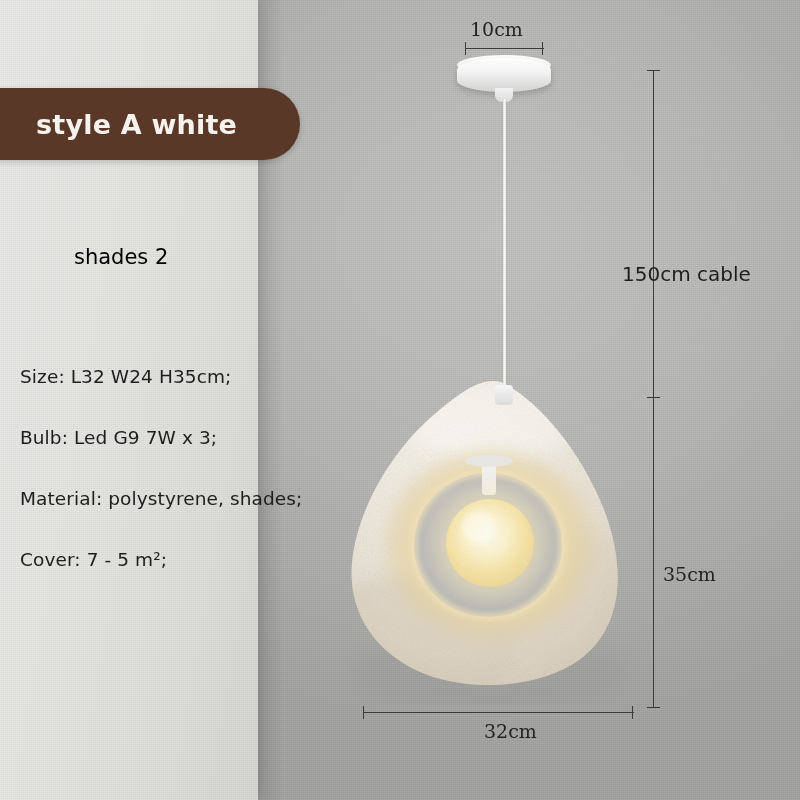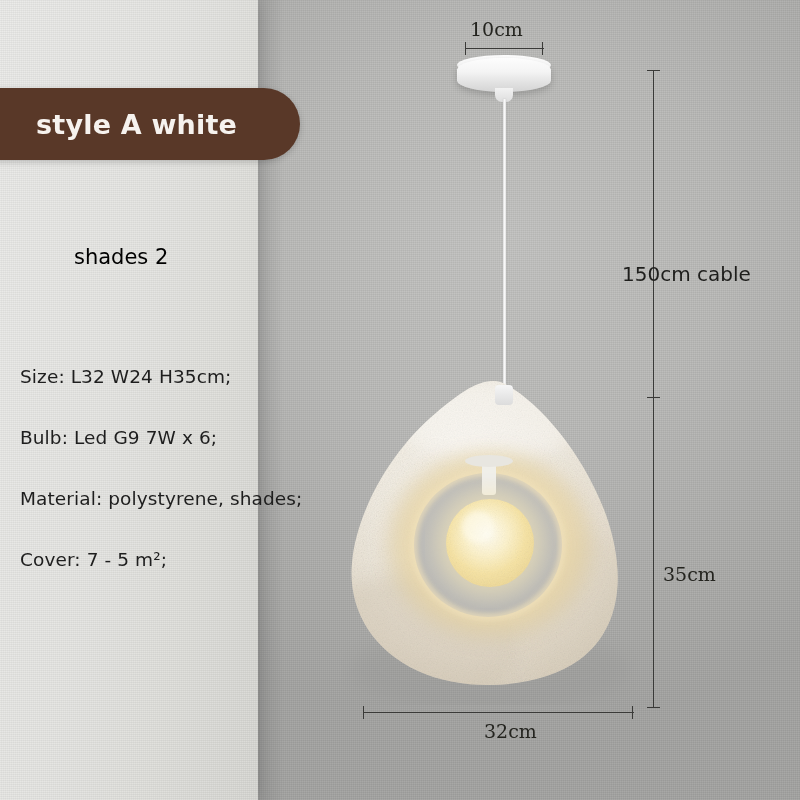--- a/index.html
+++ b/index.html
@@ -268,21 +268,21 @@
   <div class="socket"></div>
 
   <div class="badge">
     <span class="badge-label">style A white</span>
   </div>
 
   <div class="shades-title">shades 2</div>
 
   <div class="spec-list">
     <div class="spec-item">Size: L32 W24 H35cm;</div>
-    <div class="spec-item">Bulb: Led G9 7W x 6;</div>
+    <div class="spec-item">Bulb: Led G9 7W x 3;</div>
     <div class="spec-item">Material: polystyrene, shades;</div>
     <div class="spec-item">Cover: 7 - 5 m²;</div>
   </div>
 
   <div class="dim-label" style="left:470px; top:18px;">10cm</div>
   <div class="dim-line h-line" style="left:465px; top:48px; width:79px;"></div>
   <div class="tick-v" style="left:465px; top:42px;"></div>
   <div class="tick-v" style="left:542px; top:42px;"></div>
 
   <div class="dim-line v-line" style="left:653px; top:70px; height:638px;"></div>

